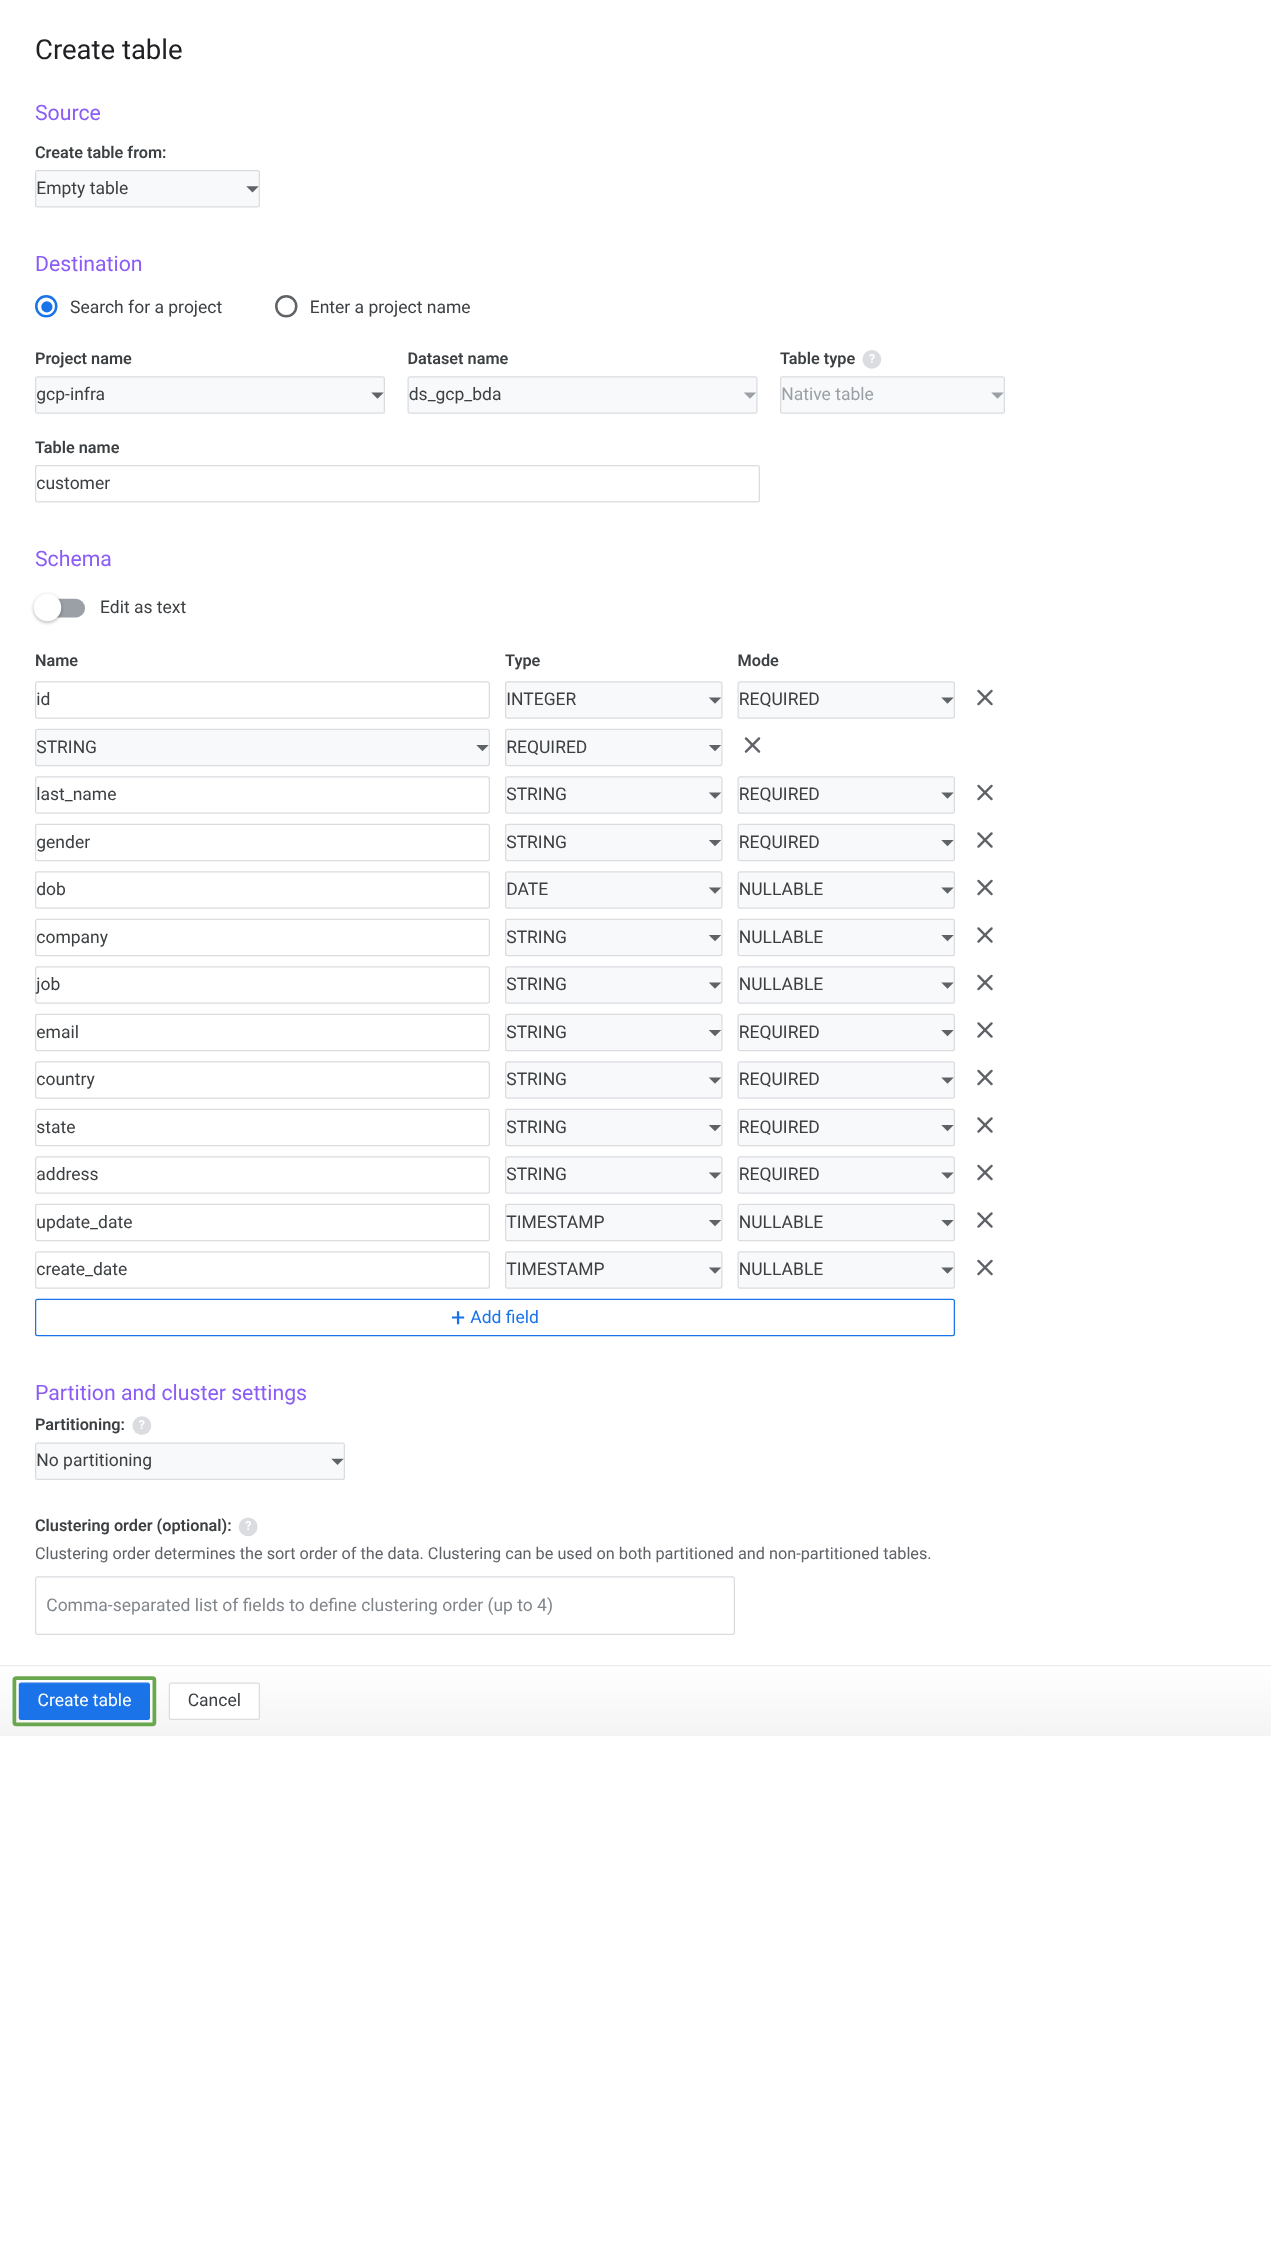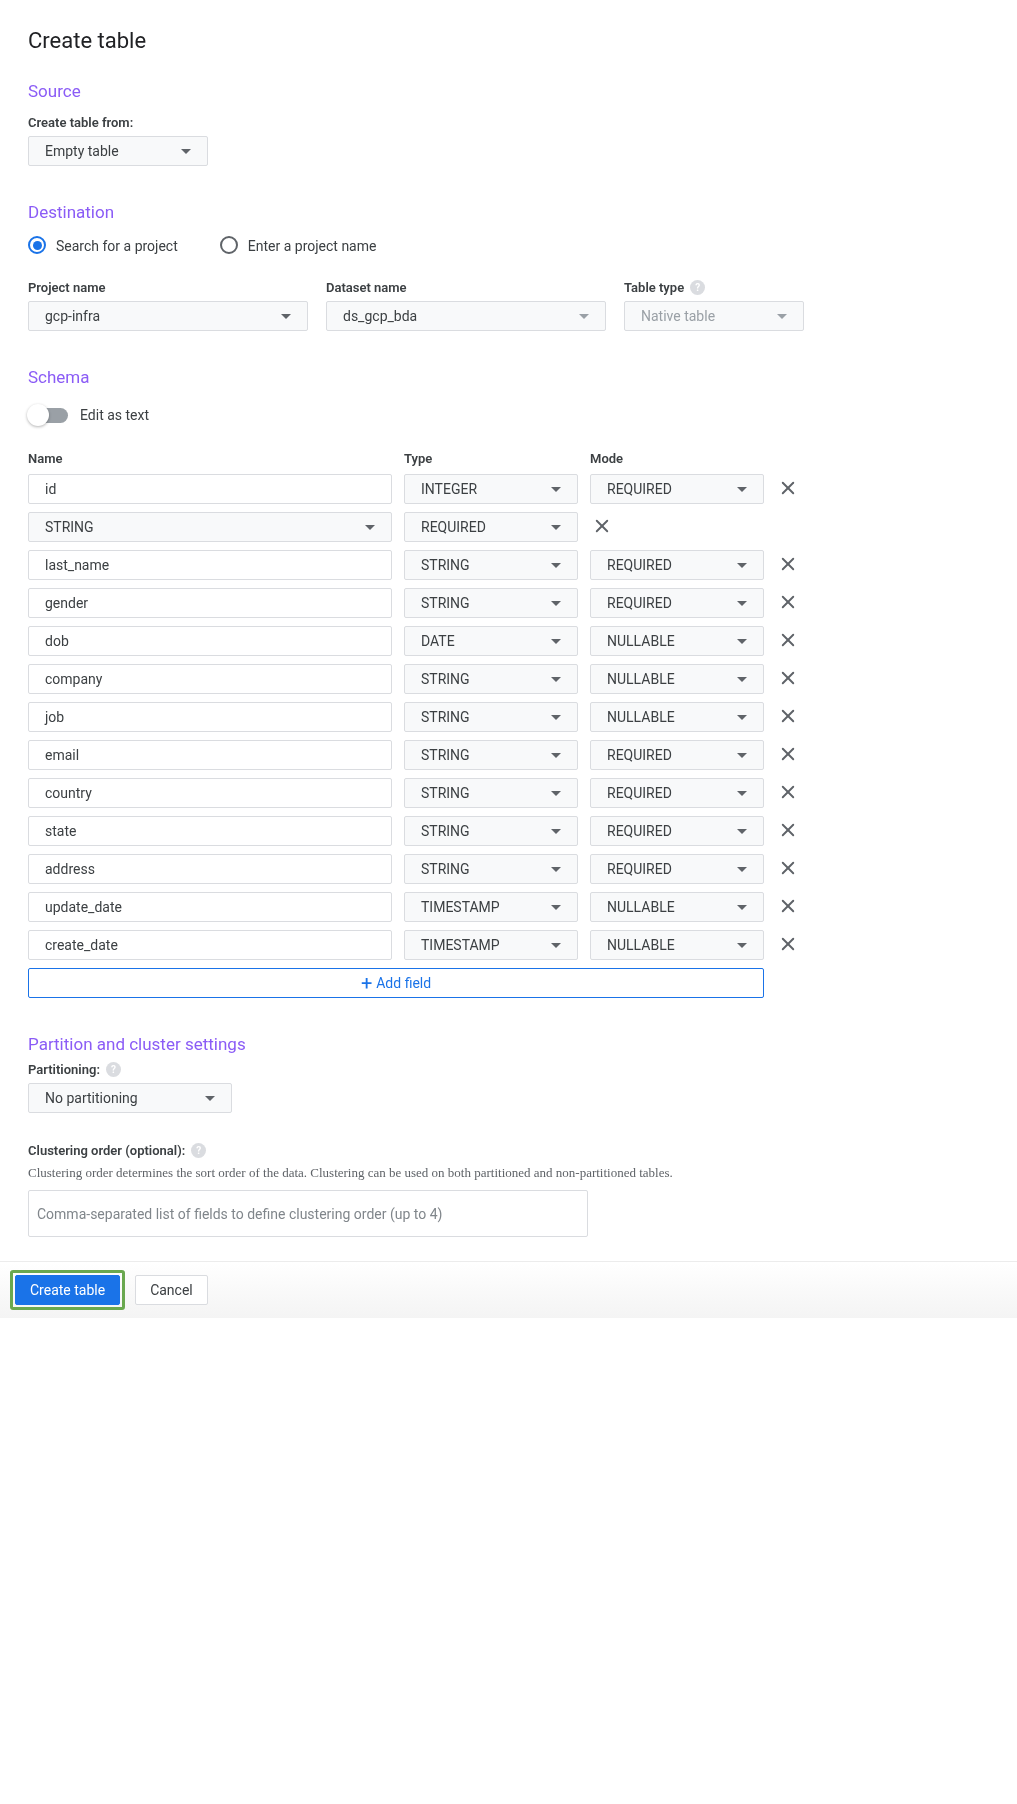--- a/index.html
+++ b/index.html
@@ -42,21 +42,21 @@
     color: #fff;
     font-size: 10px;
     font-weight: 700;
     align-items: center;
     justify-content: center;
   }
   .select, .text-input {
     height: 30px;
     border: 1px solid #dadce0;
     border-radius: 2px;
-    padding: 0 16px;
+    padding: 0 0;
     font-size: 14px;
     font-family: inherit;
     color: #3c4043;
     background: #fff;
     display: flex;
     align-items: center;
     justify-content: space-between;
     cursor: pointer;
   }
   .select.shaded { background: #f8f9fa; }
@@ -165,21 +165,20 @@
     font-size: 14px;
     cursor: pointer;
     background: #fff;
   }
   .plus { font-size: 20px; font-weight: 400;}
   .desc-text {
     font-size: 13px;
     color: #5f6368;
     line-height: 1.4;
     margin-bottom: 8px;
-    font-family: Liberation Serif, serif;
   }
   .cluster-input {
     width: 560px;
     height: 47px;
     border: 1px solid #dadce0;
     border-radius: 2px;
     padding: 0 8px;
     display: flex;
     align-items: center;
     color: #80868b;
@@ -213,21 +212,21 @@
   .highlight-frame {
     border: 3px solid #6aa84f;
     padding: 2px;
     border-radius: 3px;
   }
   .btn-secondary {
     background: #fff;
     color: #3c4043;
     border: 1px solid #dadce0;
   }
-  .part-select { width: 204px; }
+  .part-select { width: 248px; }
 </style>
 </head>
 <body>
 
 <h1 class="page-title">Create table</h1>
 
 <div class="section">
   <h2 class="section-title">Source</h2>
   <div class="field-block" style="width:180px;text-align:right;">
     <div class="field-label">Create table from:</div>
@@ -274,20 +273,26 @@
         <span>Table type</span>
         <span class="help-icon">?</span>
       </div>
       <div class="select disabled">
         <span>Native table</span>
         <span class="caret dim"></span>
       </div>
     </div>
   </div>
 
+  <div class="field-block table-name-block">
+    <div class="field-label">Table name</div>
+    <div class="text-input">
+      <span>customer</span>
+    </div>
+  </div>
 </div>
 
 <div class="section">
   <h2 class="section-title">Schema</h2>
 
   <div class="toggle-row">
     <div class="toggle">
       <div class="toggle-knob"></div>
     </div>
     <span>Edit as text</span>

